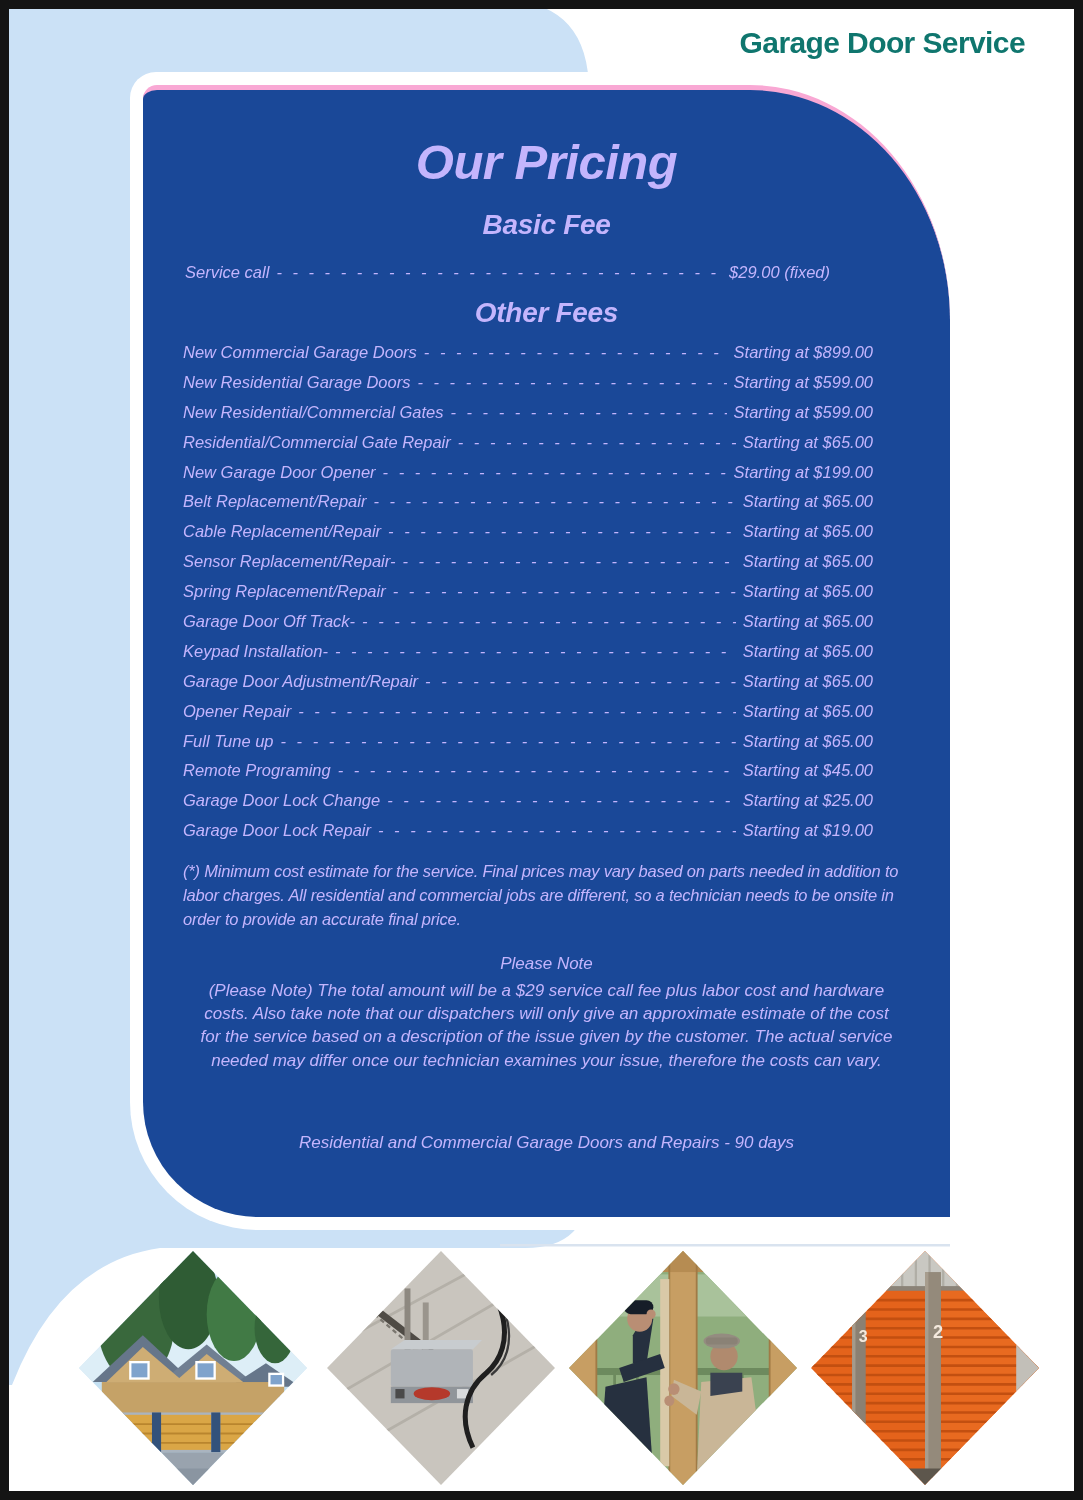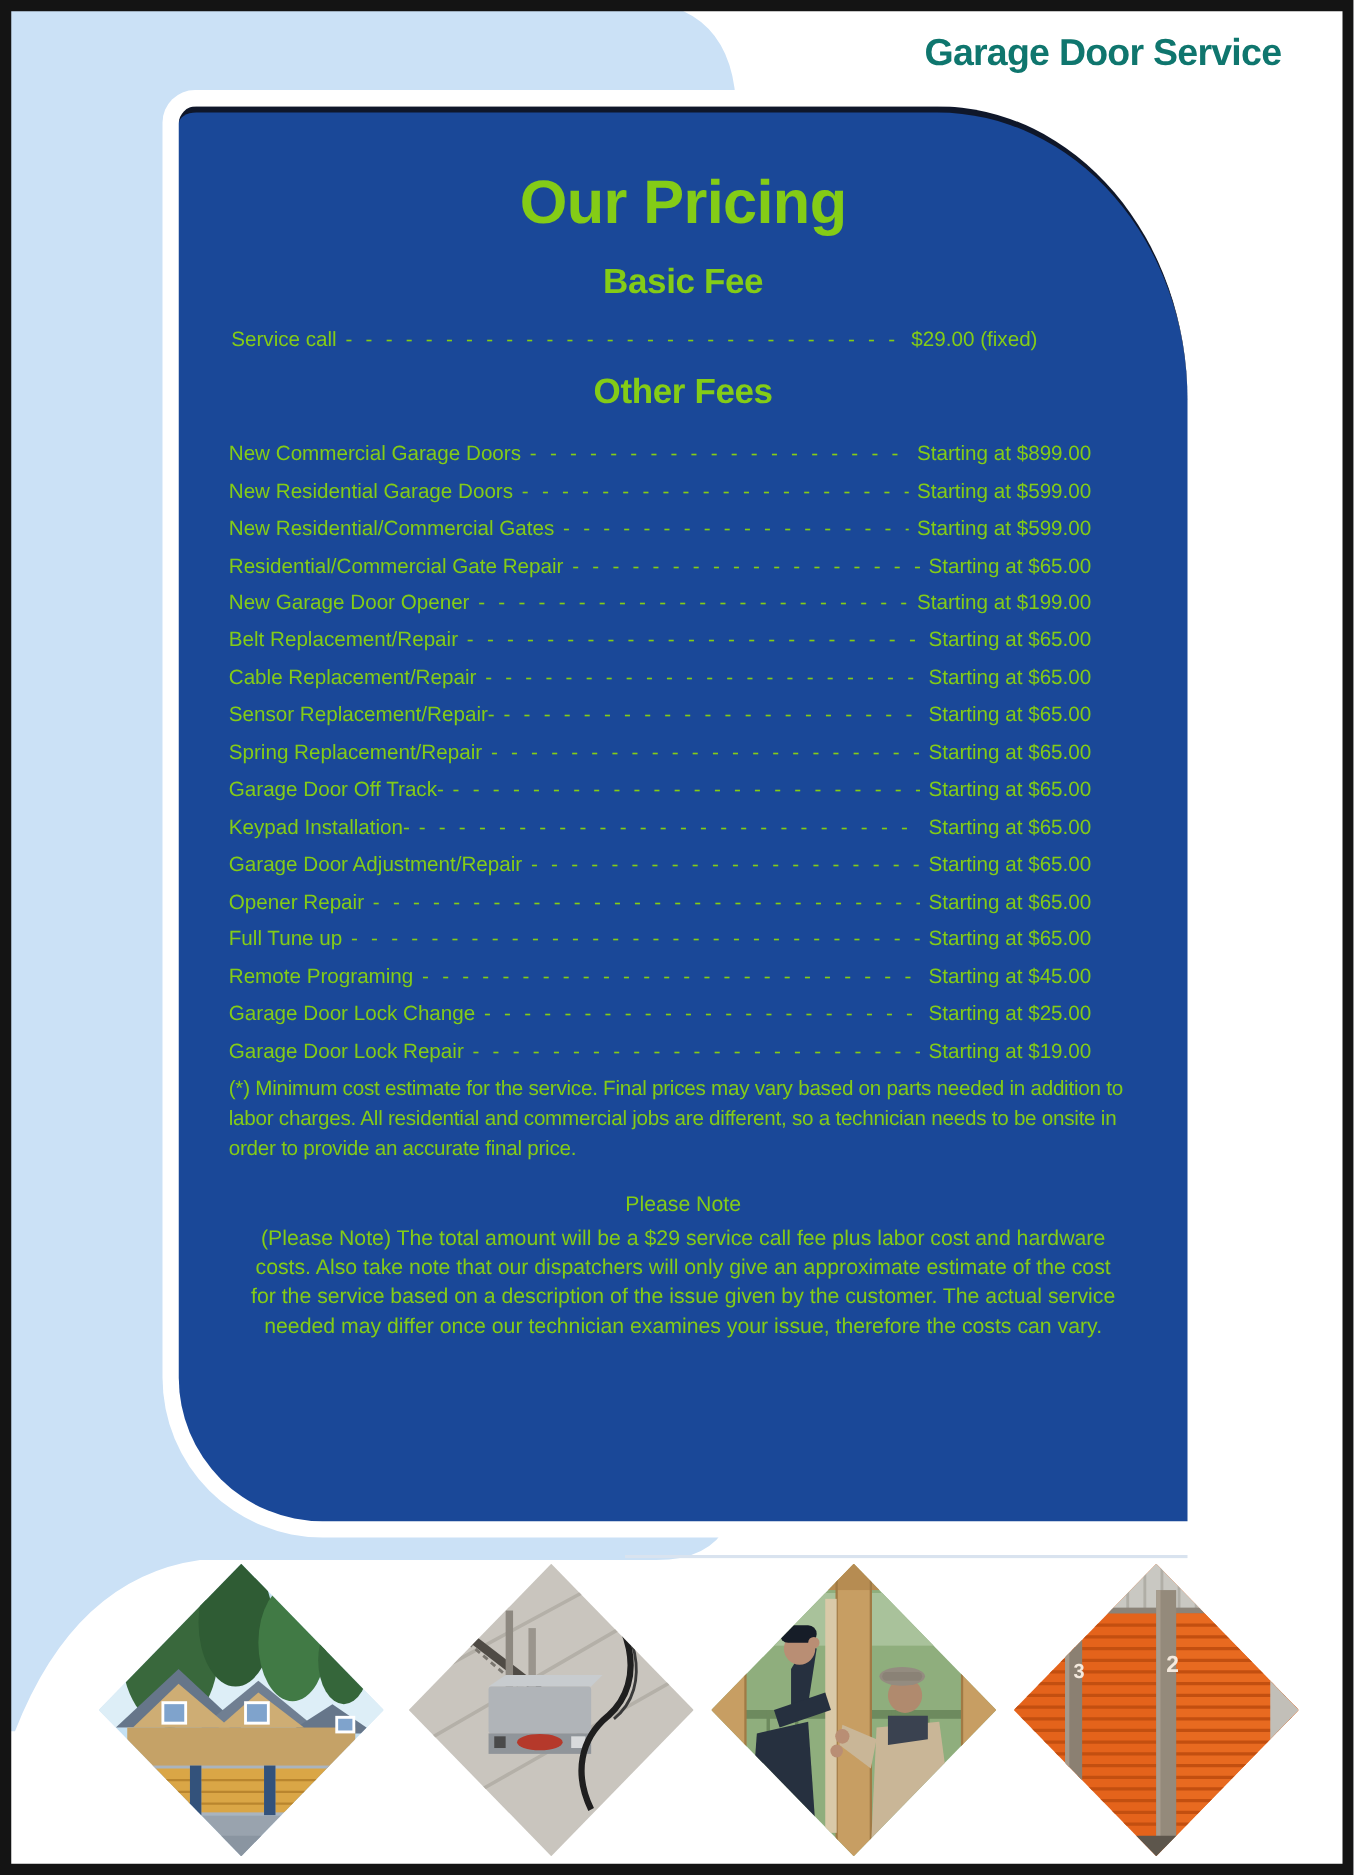--- a/index.html
+++ b/index.html
@@ -14,44 +14,45 @@
     position:absolute;top:26px;right:58px;z-index:5;
     font-size:30px;font-weight:bold;letter-spacing:-0.6px;color:#0f766e;white-space:nowrap;
   }
 
   .panel-outer{
     position:absolute;left:130px;top:72px;width:833px;height:1158px;background:#ffffff;
     border-radius:26px 213px 0 128px / 26px 248px 0 128px;z-index:2;
   }
   .panel{
     position:absolute;inset:13px;background:#1a4898;box-sizing:border-box;
-    border-top:5px solid #0f172a;
+    border-top:5px solid #f9a8d4;
     border-radius:14px 200px 0 115px / 14px 235px 0 115px;
-    color:#84cc16;
+    color:#c4b5fd;
+    font-style:italic;
   }
   .panel .title{
     position:absolute;top:44px;left:0;width:100%;text-align:center;
     font-size:49px;font-weight:bold;letter-spacing:-0.5px;
   }
   .sec-heading{
     position:absolute;left:0;width:100%;text-align:center;
     font-size:28px;font-weight:bold;letter-spacing:-0.3px;
   }
   .basic-heading{top:119px;}
   .other-heading{top:207px;}
 
   .fee-row{display:flex;align-items:flex-end;white-space:nowrap;font-size:16.5px;}
   .fee-leader{
     flex:1 1 auto;overflow:hidden;margin:0 7px;word-spacing:5px;letter-spacing:0.5px;
   }
   .fee-label,.fee-price{flex:0 0 auto;}
 
   .service-row{position:absolute;top:173px;left:42px;width:645px;}
   .fee-list{position:absolute;top:253px;left:40px;width:690px;}
-  .fee-list .fee-row{height:29.9px;align-items:flex-end;}
+  .fee-list .fee-row{height:29.9px;align-items:flex-start;}
 
   .disclaimer{
     position:absolute;top:769px;left:40px;right:40px;text-align:left;
     font-size:16.5px;line-height:24px;letter-spacing:-0.2px;
   }
   .note-heading{position:absolute;top:864px;left:0;width:100%;text-align:center;font-size:17px;}
   .note-body{
     position:absolute;top:889px;left:52px;right:52px;text-align:center;
     font-size:17px;line-height:23.2px;
   }
@@ -173,20 +174,21 @@
             <span class="fee-leader">- - - - - - - - - - - - - - - - - - - - - - - - - - - - - - - - - - - -</span>
             <span class="fee-price">Starting at $19.00</span>
           </div>
         </div>
 
       <div class="disclaimer">(*) Minimum cost estimate for the service. Final prices may vary based on parts needed in addition to labor charges. All residential and commercial jobs are different, so a technician needs to be onsite in order to provide an accurate final price.</div>
 
       <div class="note-heading">Please Note</div>
       <div class="note-body">(Please Note)  The total amount will be a $29 service call fee plus labor cost and hardware costs. Also take note that our dispatchers will only give an approximate estimate of the cost for the service based on a description of the issue given by the customer. The actual service needed may differ once our technician examines your issue, therefore the costs can vary.</div>
 
+      <div class="warranty-body">Residential and Commercial Garage Doors and Repairs - 90 days</div>
     </div>
   </div>
 
   <div class="diamond d1">
     <svg width="228" height="234" viewBox="0 0 228 234" aria-hidden="true">
       <defs>
           <clipPath id="dc1">
             <polygon points="114,0 228,117 114,234 0,117"></polygon>
           </clipPath>
         </defs>

